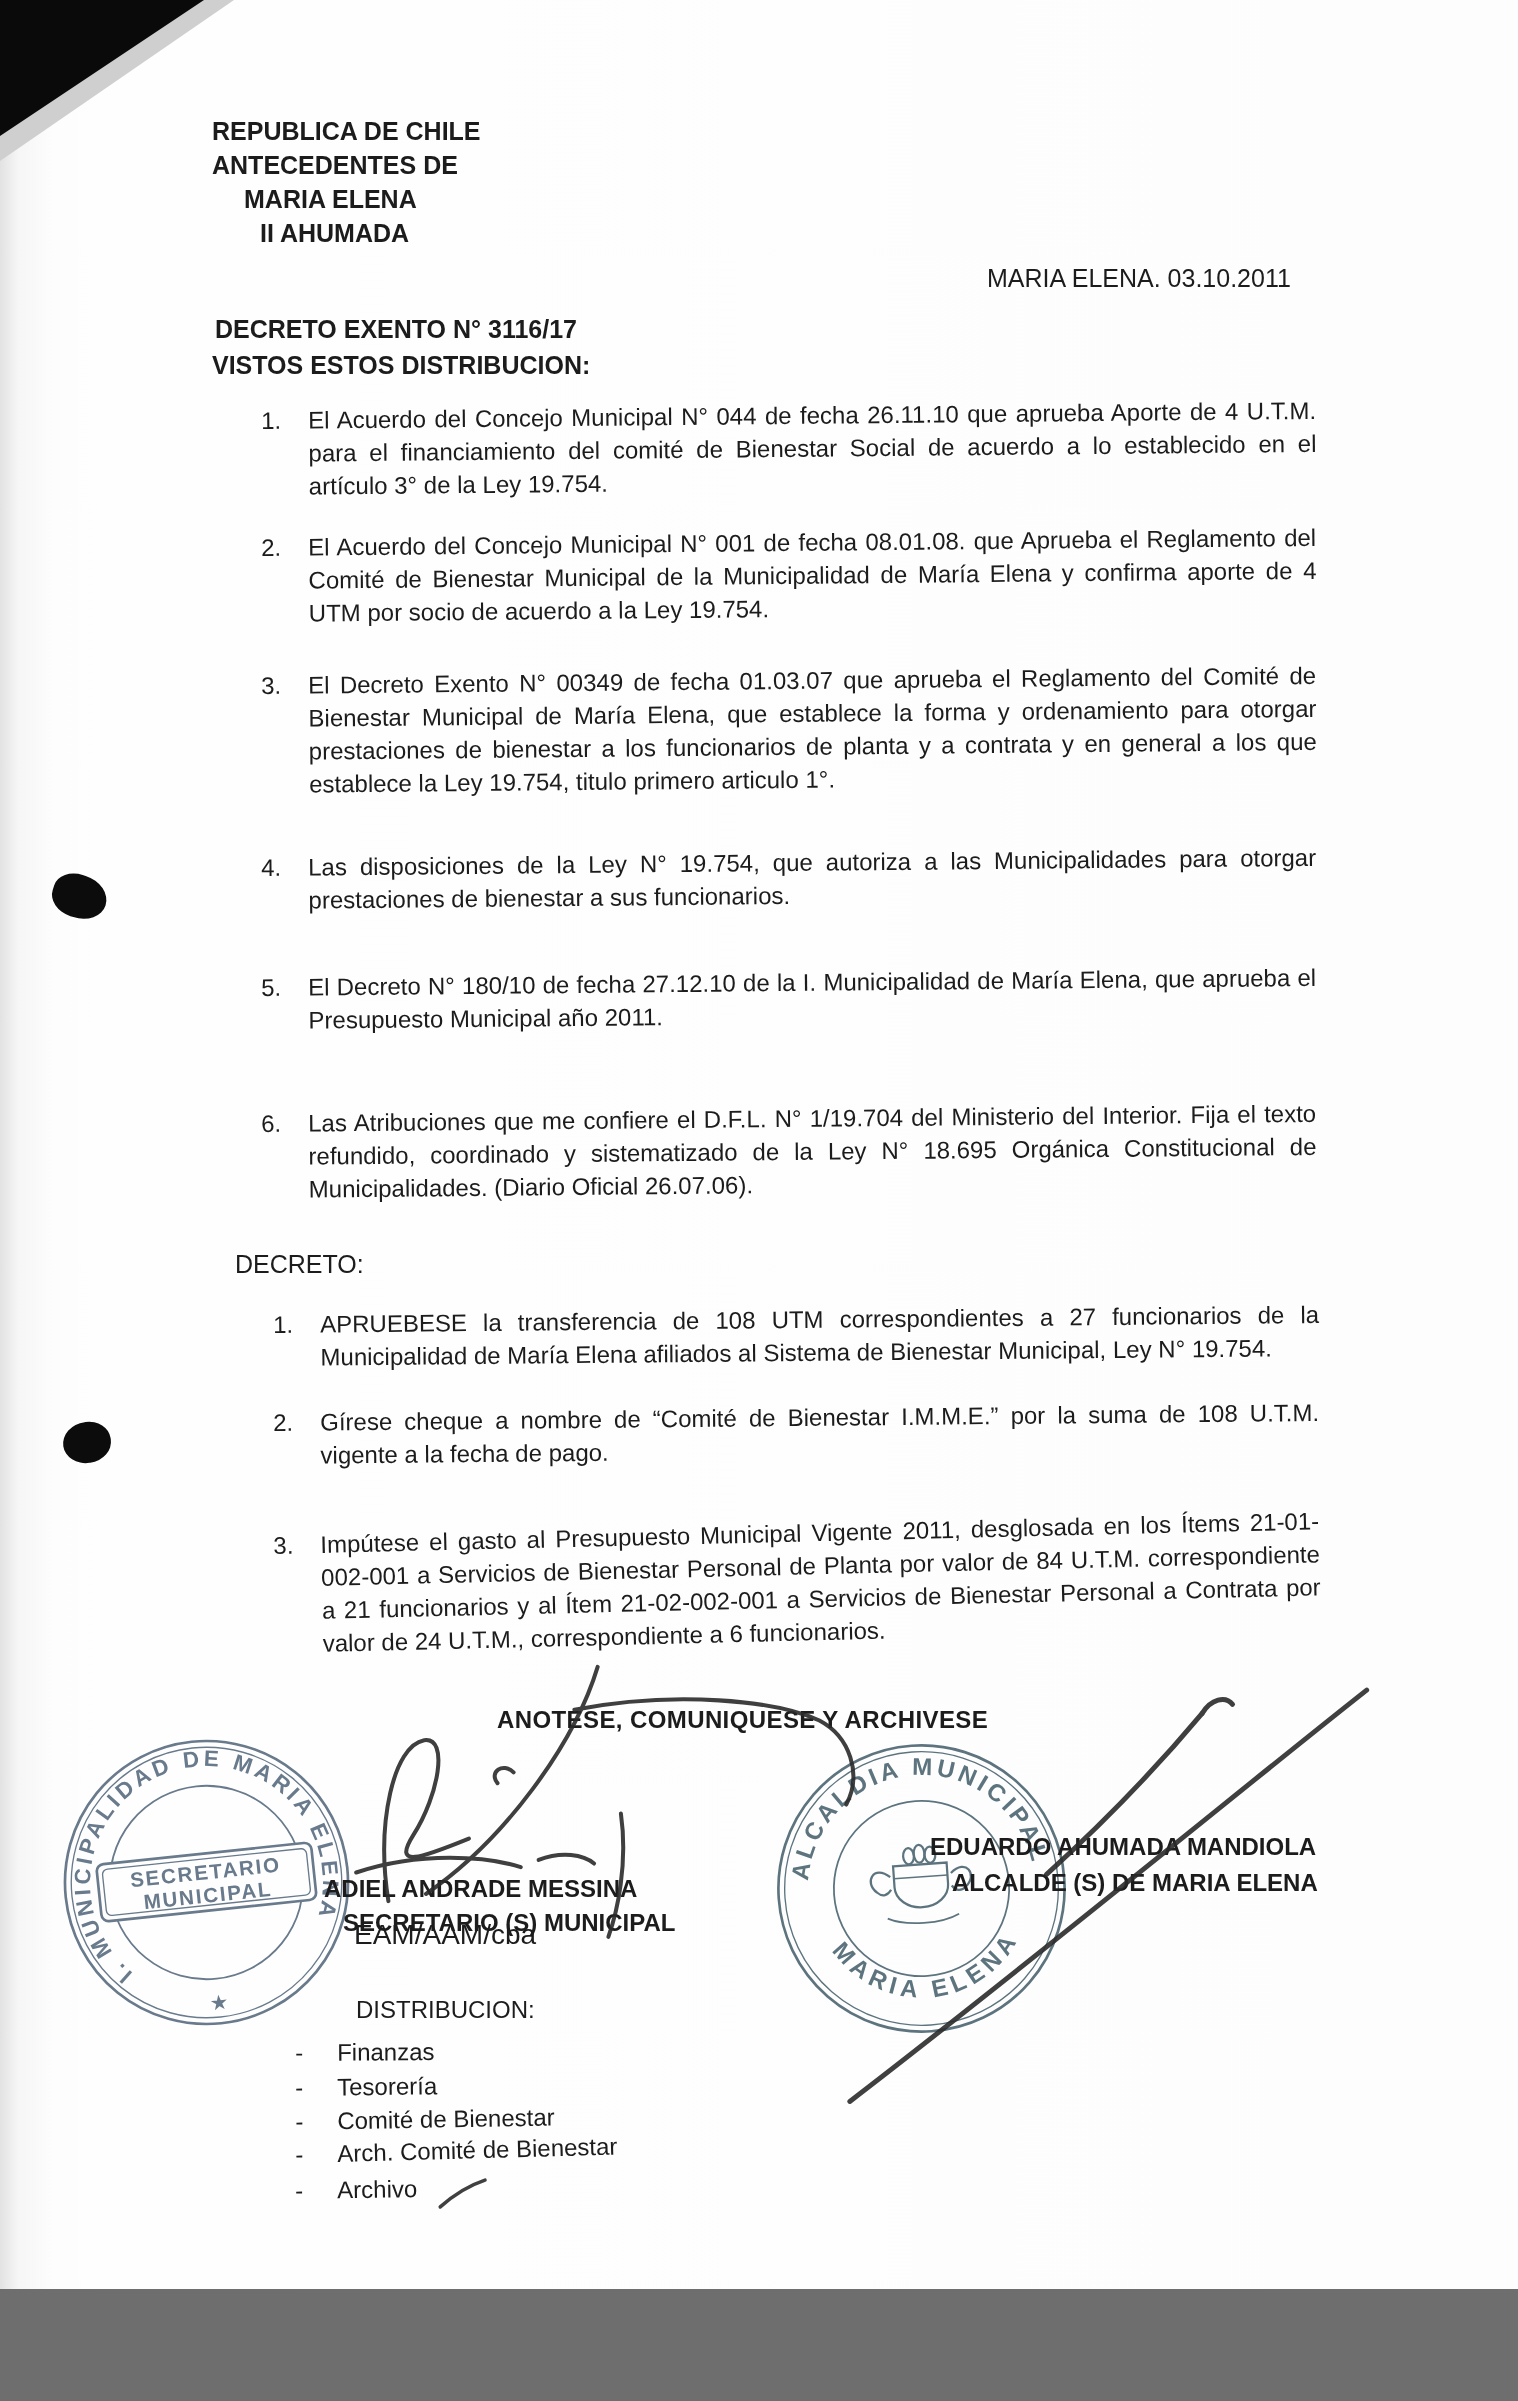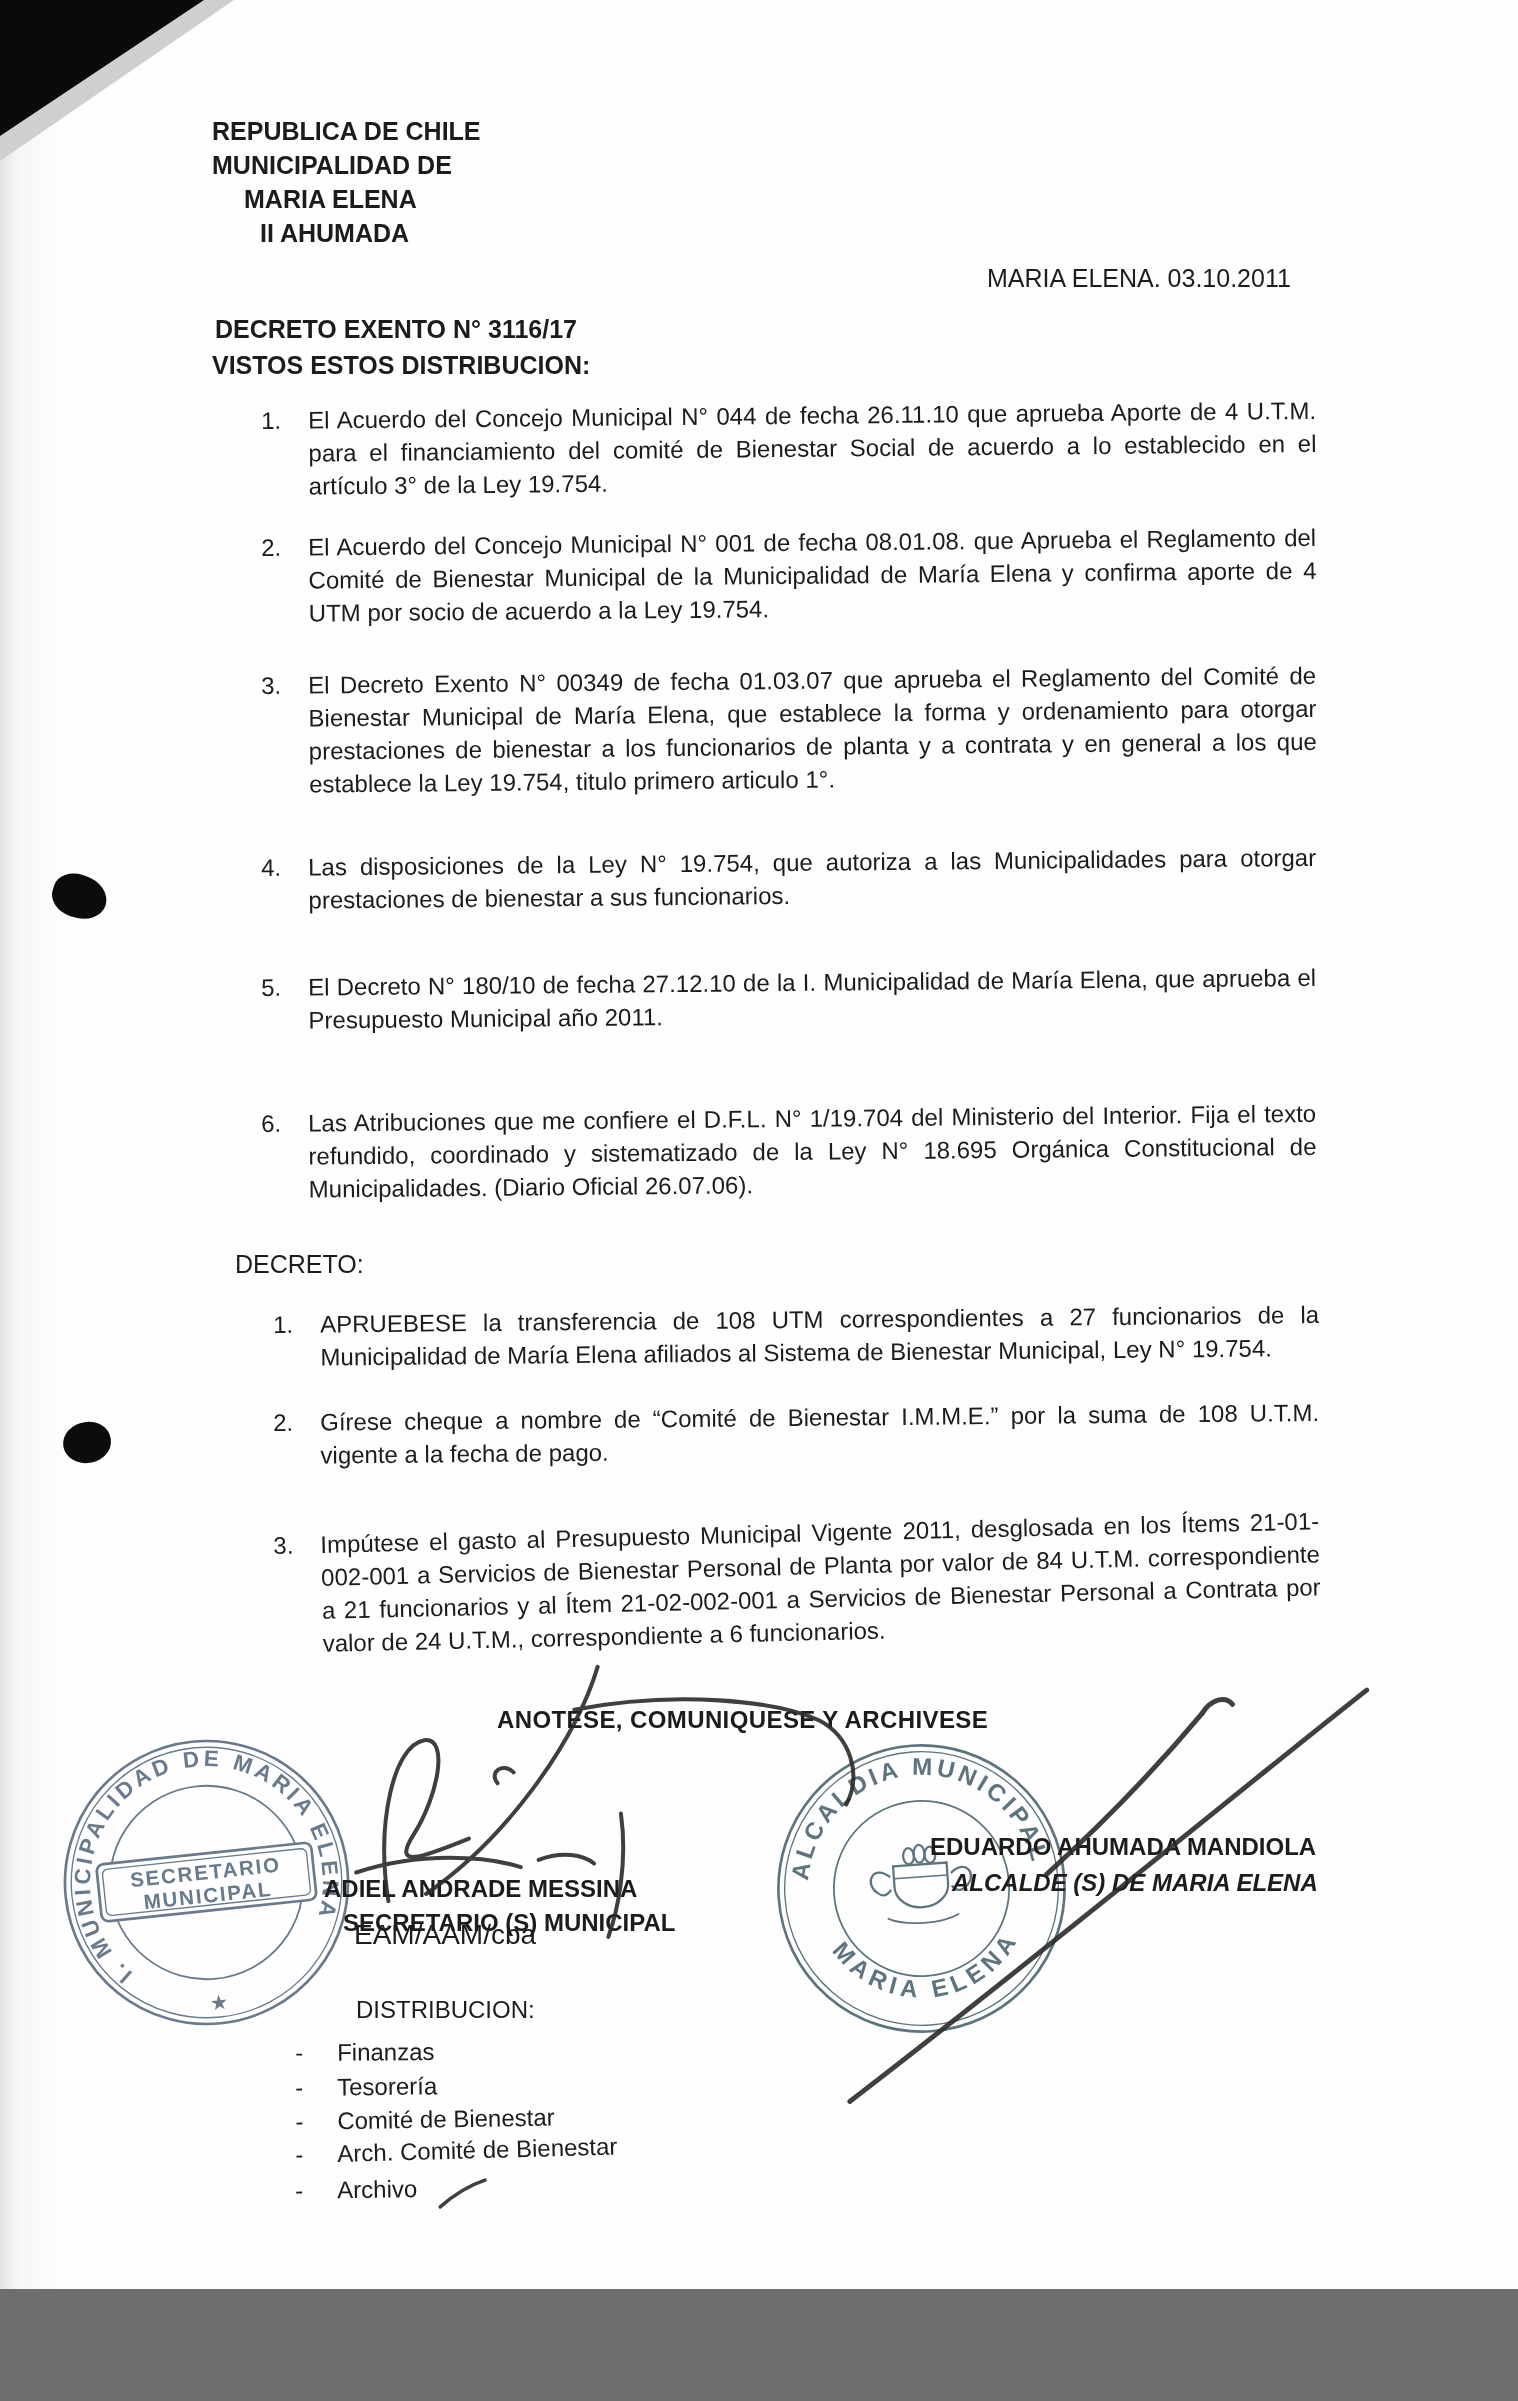--- a/index.html
+++ b/index.html
@@ -38,21 +38,21 @@
   .item .txt { flex:1; text-align:justify; }
   .ant-1 { top:404px; }  .ant-2 { top:531px; }  .ant-3 { top:669px; }
   .ant-4 { top:851px; }  .ant-5 { top:971px; } .ant-6 { top:1107px; }
   .dec-1 { top:1308px; } .dec-2 { top:1406px; }
   .dec-3 { top:1529px; transform:rotate(-1.35deg); }
 
   .sig-name { position:absolute; font-weight:bold; font-size:24px; z-index:6; }
   .sec-name   { left:324px;  top:1875px; }
   .sec-title  { left:343px;  top:1909px; }
   .mayor-name { left:930px; top:1833px; }
-  .mayor-title{ left:952px; top:1869px;font-style:italic; }
+  .mayor-title{ left:952px; top:1869px; }
 
   .footer-initials { left:354px; top:1919px; font-size:28px; }
   .dist-heading    { left:315px; top:1996px; font-size:24px;margin-left:41px; }
   .dist-row { position:absolute; left:295px; font-size:24px; display:flex; transform-origin:left top; }
   .dist-row .dash { width:42px; }
   .dist-rows .dist-row:nth-of-type(1){ top:2039px; transform:rotate(-0.4deg); }
   .dist-rows .dist-row:nth-of-type(2){ top:2074px; transform:rotate(-0.7deg); }
   .dist-rows .dist-row:nth-of-type(3){ top:2108px; transform:rotate(-1.0deg); }
   .dist-rows .dist-row:nth-of-type(4){ top:2141px; transform:rotate(-1.5deg); }
   .dist-rows .dist-row:nth-of-type(5){ top:2177px; transform:rotate(-0.9deg); }
@@ -69,21 +69,21 @@
 
 <div class="page">
 
   <div class="corner-gray"></div>
   <div class="corner-black"></div>
   <div class="hole hole-1"></div>
   <div class="hole hole-2"></div>
 
   <div class="abs letterhead">
     <div>REPUBLICA DE CHILE</div>
-    <div>MUNICIPALIDAD DE</div>
+    <div>ANTECEDENTES DE</div>
     <div class="lh-3">MARIA ELENA</div>
     <div class="lh-4">II AHUMADA</div>
   </div>
 
   <div class="abs place-date">MARIA ELENA. 03.10.2011</div>
   <div class="abs decree-no">DECRETO EXENTO N° 3116/17</div>
   <div class="abs vistos">VISTOS ESTOS DISTRIBUCION:</div>
 
   <div class="item ant ant-1">
     <span class="num">1.</span>

